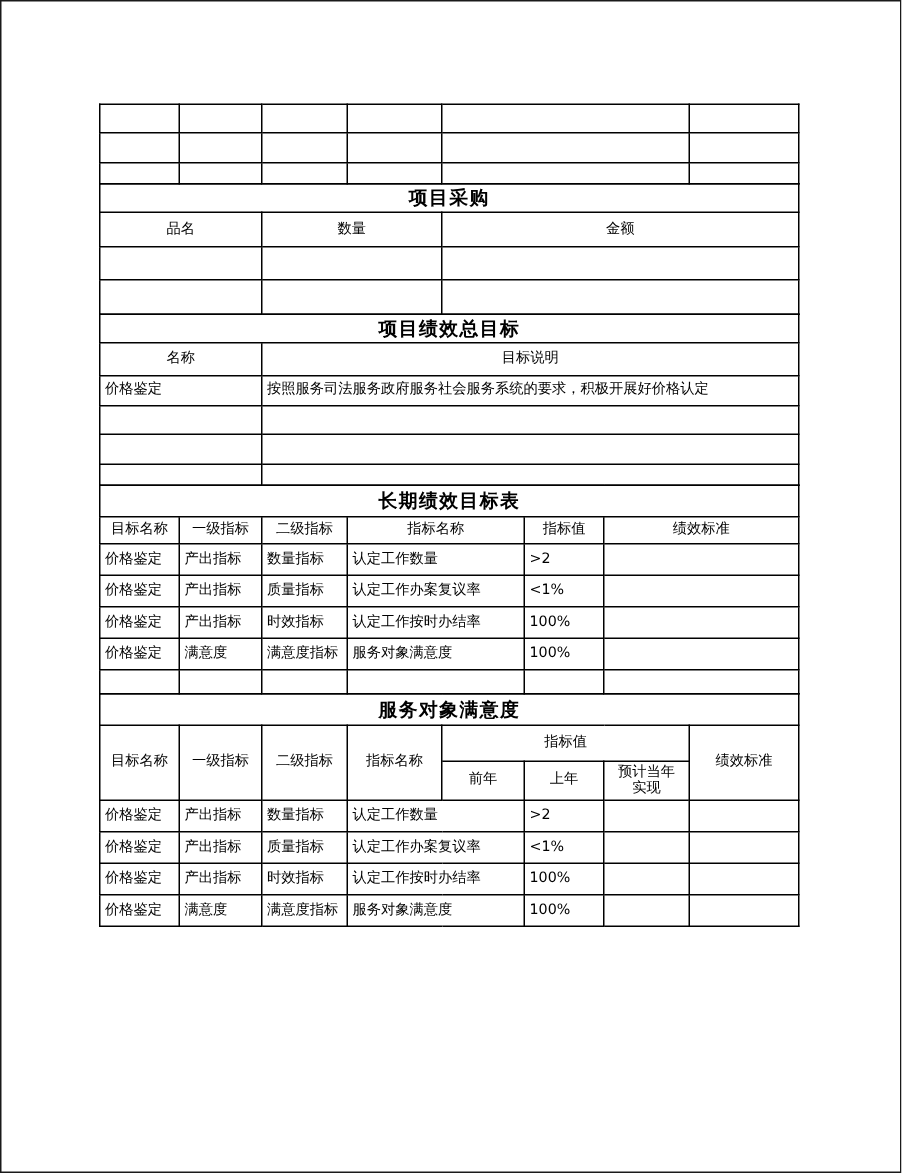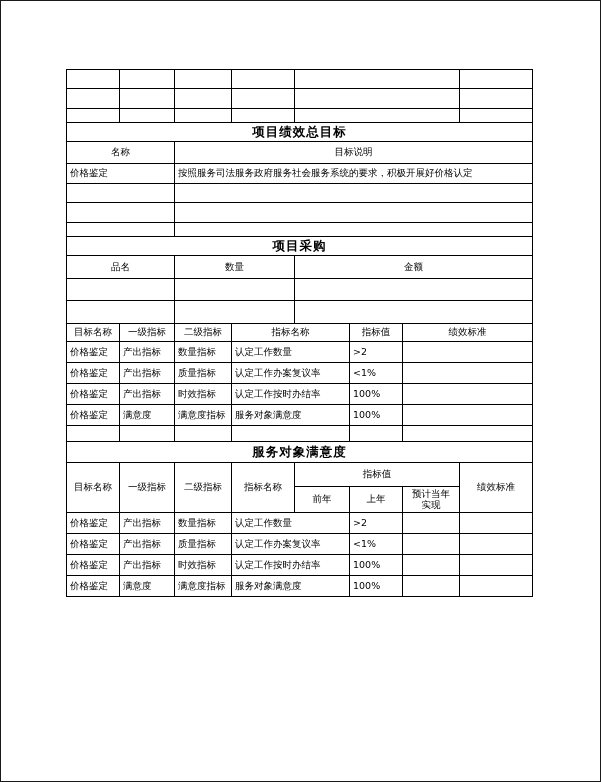--- a/index.html
+++ b/index.html
@@ -82,52 +82,20 @@
             <td></td>
             <td></td>
             <td></td>
           </tr>
     </tbody>
       </table>
 
     <table class="t">
       <colgroup>
           <col style="width:108px">
-          <col style="width:358px">
-        </colgroup>
-      <tbody>
-          <tr class="title rh18">
-            <td colspan="2">项目绩效总目标</td>
-          </tr>
-      <tr class="rh21">
-        <td class="c">名称</td>
-        <td class="c">目标说明</td>
-      </tr>
-      <tr class="rh19">
-        <td>价格鉴定</td>
-        <td>按照服务司法服务政府服务社会服务系统的要求，积极开展好价格认定</td>
-      </tr>
-      <tr class="rh18">
-            <td></td>
-            <td></td>
-          </tr>
-      <tr class="rh19">
-            <td></td>
-            <td></td>
-          </tr>
-      <tr class="rh13">
-            <td></td>
-            <td></td>
-          </tr>
-    </tbody>
-      </table>
-
-    <table class="t">
-      <colgroup>
-          <col style="width:108px">
           <col style="width:120px">
           <col style="width:238px">
         </colgroup>
       <tbody>
           <tr class="title rh18">
             <td colspan="3">项目采购</td>
           </tr>
       <tr class="rh22">
         <td class="c">品名</td>
         <td class="c">数量</td>
@@ -141,28 +109,63 @@
       <tr class="rh22">
             <td></td>
             <td></td>
             <td></td>
           </tr>
     </tbody>
       </table>
 
     <table class="t">
       <colgroup>
+          <col style="width:108px">
+          <col style="width:358px">
+        </colgroup>
+      <tbody>
+          <tr class="title rh18">
+            <td colspan="2">项目绩效总目标</td>
+          </tr>
+      <tr class="rh21">
+        <td class="c">名称</td>
+        <td class="c">目标说明</td>
+      </tr>
+      <tr class="rh19">
+        <td>价格鉴定</td>
+        <td>按照服务司法服务政府服务社会服务系统的要求，积极开展好价格认定</td>
+      </tr>
+      <tr class="rh18">
+            <td></td>
+            <td></td>
+          </tr>
+      <tr class="rh19">
+            <td></td>
+            <td></td>
+          </tr>
+      <tr class="rh13">
+            <td></td>
+            <td></td>
+          </tr>
+    </tbody>
+      </table>
+
+    <table class="t">
+      <colgroup>
           <col style="width:53px">
           <col style="width:55px">
           <col style="width:57px">
           <col style="width:118px">
           <col style="width:53px">
           <col style="width:130px">
         </colgroup>
       <tbody>
+          <tr class="title rh20">
+            <td colspan="6">长期绩效目标表</td>
+          </tr>
       <tr class="rh17">
         <td class="c">目标名称</td>
         <td class="c">一级指标</td>
         <td class="c">二级指标</td>
         <td class="c">指标名称</td>
         <td class="c">指标值</td>
         <td class="c">绩效标准</td>
       </tr>
       <tr class="rh20">
         <td>价格鉴定</td>

